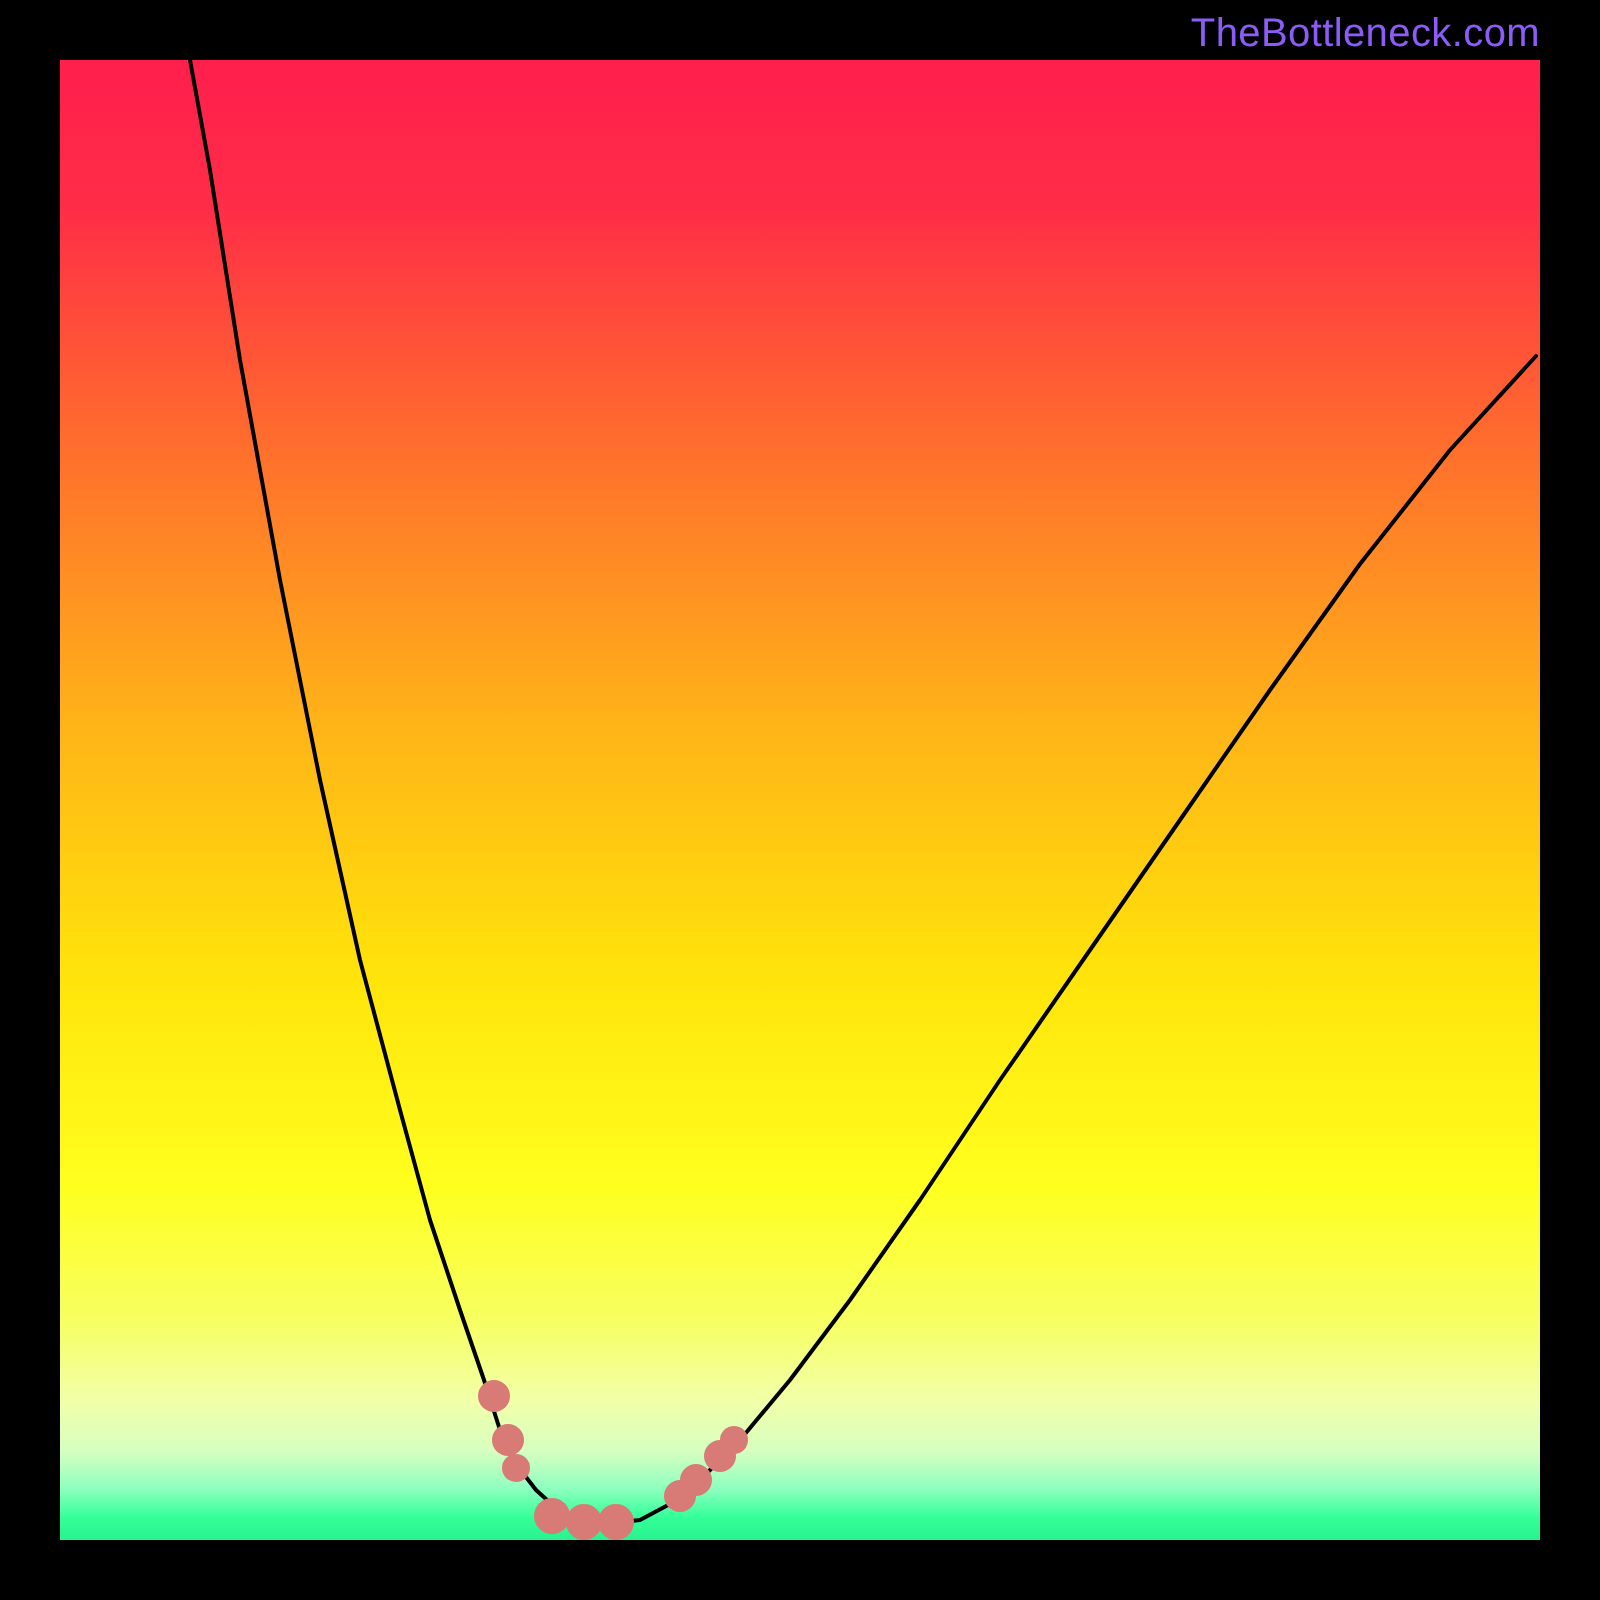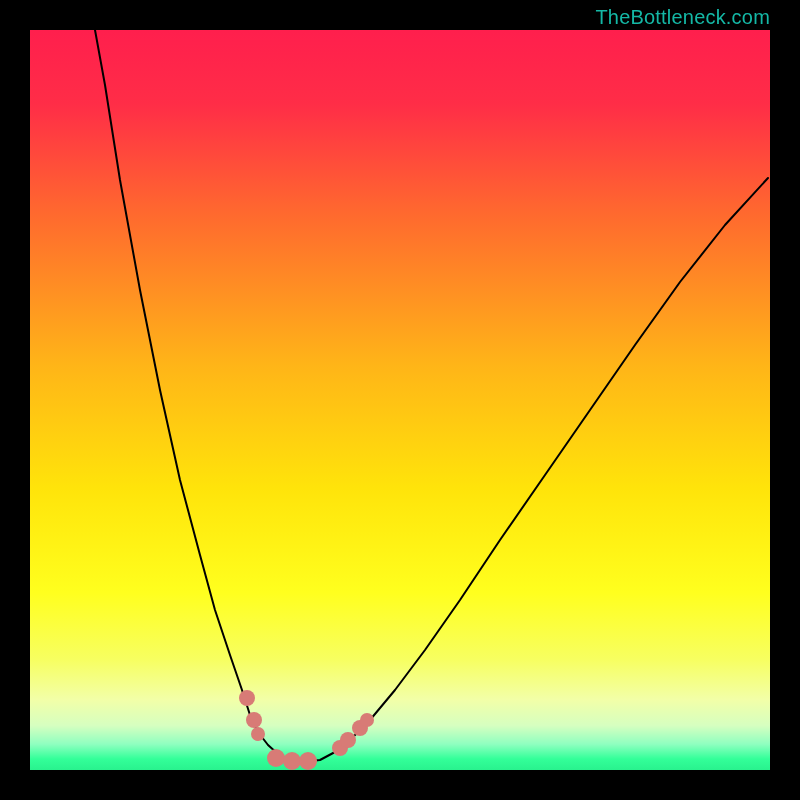--- a/index.html
+++ b/index.html
@@ -26,21 +26,21 @@
   }
   .gradient {
     position: absolute;
     inset: 0;
   }
   .watermark {
     position: absolute;
     top: 6px;
     right: 30px;
     font-size: 20px;
-    color: #14b8a6;
+    color: #8b5cf6;
     letter-spacing: 0.2px;
     font-weight: 500;
   }
   svg {
     position: absolute;
     inset: 0;
   }
   .curve {
     fill: none;
     stroke: #000;

